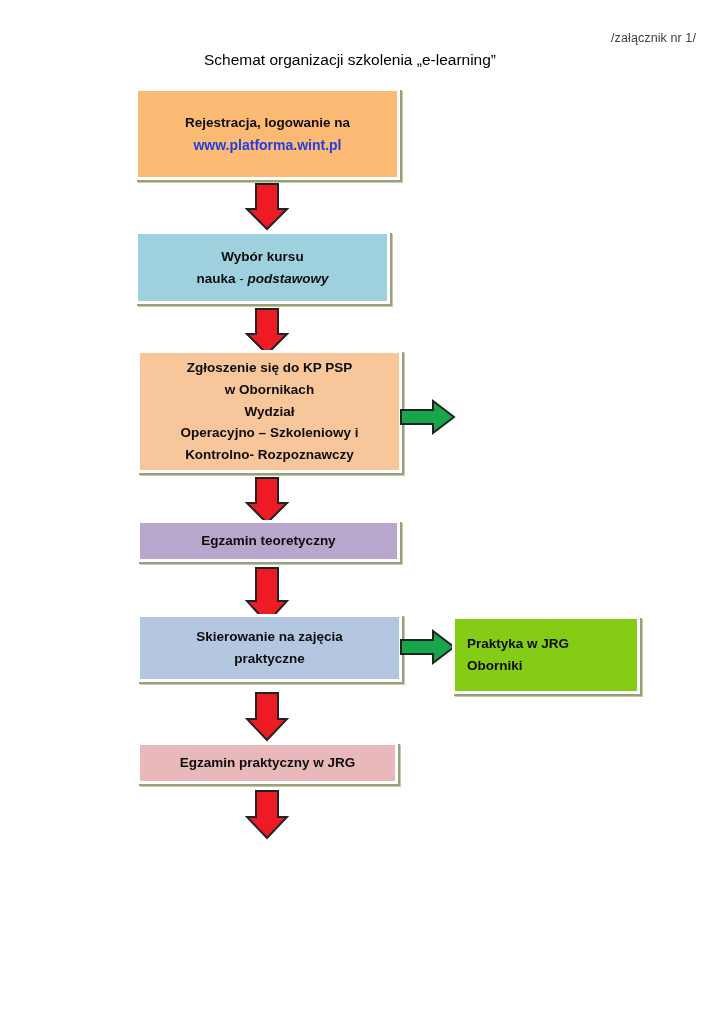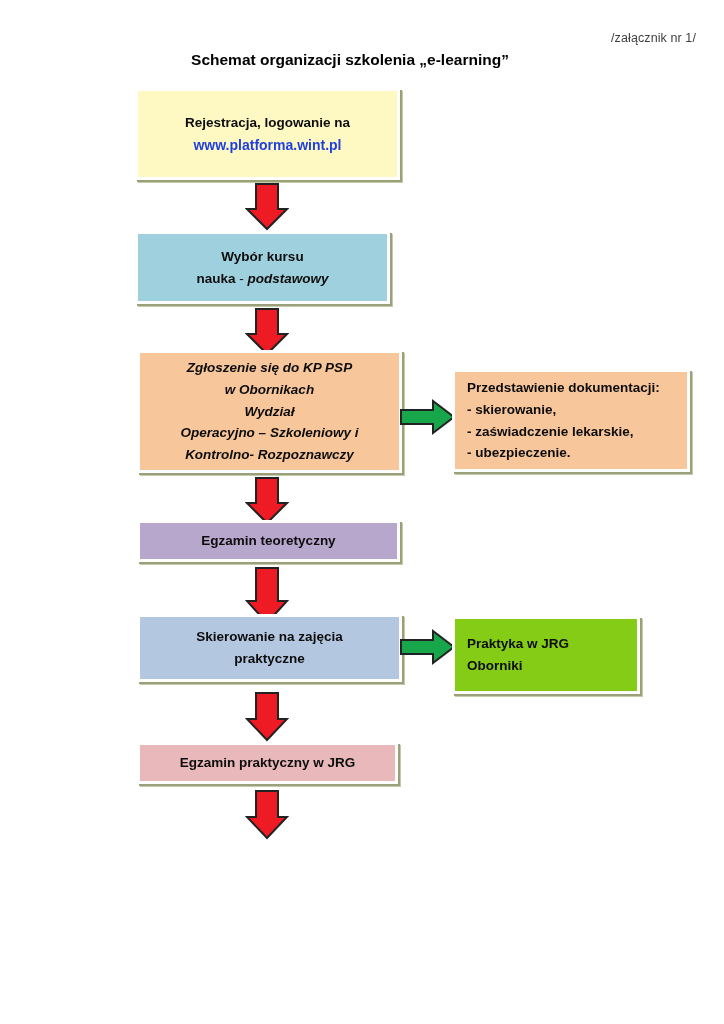--- a/index.html
+++ b/index.html
@@ -33,21 +33,21 @@
     letter-spacing: 0.1px;
     white-space: nowrap;
   }
   .doc-title {
     position: absolute;
     left: 0;
     top: 51px;
     width: 700px;
     text-align: center;
     font-size: 15.5px;
-    font-weight: bold;
+    font-weight: normal;
     color: #000000;
     white-space: nowrap;
   }
 
   
   .node {
     position: absolute;
     box-sizing: border-box;
     border: 3px solid #ffffff;
     border-right-color: #fdfdfd;
@@ -89,21 +89,21 @@
   .arrow svg { display: block; }
 </style>
 </head>
 <body>
 
 <div id="page">
 
   <div class="annex-note">/załącznik nr 1/</div>
   <div class="doc-title">Schemat organizacji szkolenia „e-learning”</div>
 
-  <div class="node" style="left:135px; top:88px; width:265px; height:92px; background:#fef9c3;">
+  <div class="node" style="left:135px; top:88px; width:265px; height:92px; background:#fdba74;">
     <div class="line">Rejestracja, logowanie na</div>
     <div class="line url">www.platforma.wint.pl</div>
   </div>
 
   <div class="arrow" style="left:245px; top:183px;">
     <svg width="44" height="48" viewBox="0 0 44 48">
       <polygon points="11,1 33,1 33,26 42,26 22,46 2,26 11,26" fill="#ee1b24" stroke="#222222" stroke-width="2" stroke-linejoin="miter"></polygon>
     </svg>
   </div>
 
@@ -113,40 +113,34 @@
       <span>nauka</span><span class="light"> - </span><span class="ital">podstawowy</span>
     </div>
   </div>
 
   <div class="arrow" style="left:245px; top:308px;">
     <svg width="44" height="48" viewBox="0 0 44 48">
       <polygon points="11,1 33,1 33,26 42,26 22,46 2,26 11,26" fill="#ee1b24" stroke="#222222" stroke-width="2" stroke-linejoin="miter"></polygon>
     </svg>
   </div>
 
-  <div class="node" style="left:137px; top:350px; width:265px; height:123px; background:#f7c69b;font-style:italic;">
+  <div class="node" style="left:137px; top:350px; width:265px; height:123px; background:#f7c69b;">
     <div class="line">Zgłoszenie się do KP PSP</div>
     <div class="line">w Obornikach</div>
     <div class="line">Wydział</div>
     <div class="line">Operacyjno – Szkoleniowy i</div>
     <div class="line">Kontrolno- Rozpoznawczy</div>
   </div>
 
   <div class="arrow" style="left:400px; top:398px;">
     <svg width="56" height="38" viewBox="0 0 56 38">
       <polygon points="1,12 33,12 33,3 54,19 33,35 33,26 1,26" fill="#17a64a" stroke="#222222" stroke-width="2" stroke-linejoin="miter"></polygon>
     </svg>
   </div>
 
-  <div class="node left-align" style="left:452px; top:369px; width:238px; height:103px; background:#f7c69b;">
-    <div class="line">Przedstawienie dokumentacji:</div>
-    <div class="line">- skierowanie,</div>
-    <div class="line">- zaświadczenie lekarskie,</div>
-    <div class="line">- ubezpieczenie.</div>
-  </div>
 
   <div class="arrow" style="left:245px; top:477px;">
     <svg width="44" height="48" viewBox="0 0 44 48">
       <polygon points="11,1 33,1 33,26 42,26 22,46 2,26 11,26" fill="#ee1b24" stroke="#222222" stroke-width="2" stroke-linejoin="miter"></polygon>
     </svg>
   </div>
 
   <div class="node" style="left:137px; top:520px; width:263px; height:42px; background:#b8a7cd;">
     <div class="line">Egzamin teoretyczny</div>
   </div>

